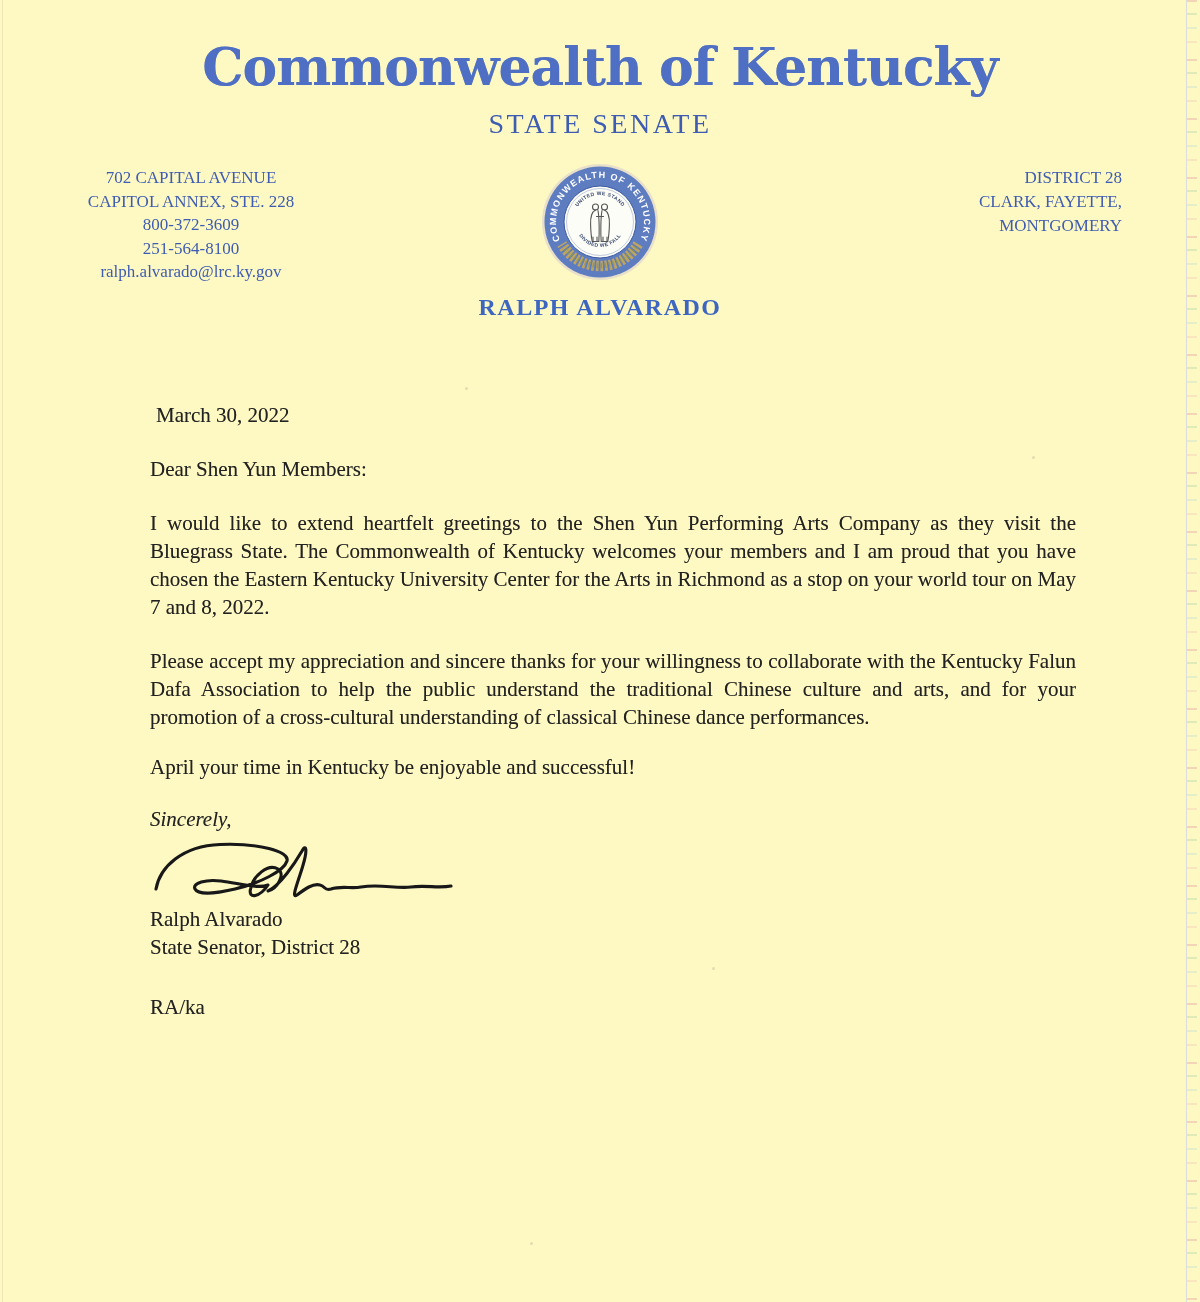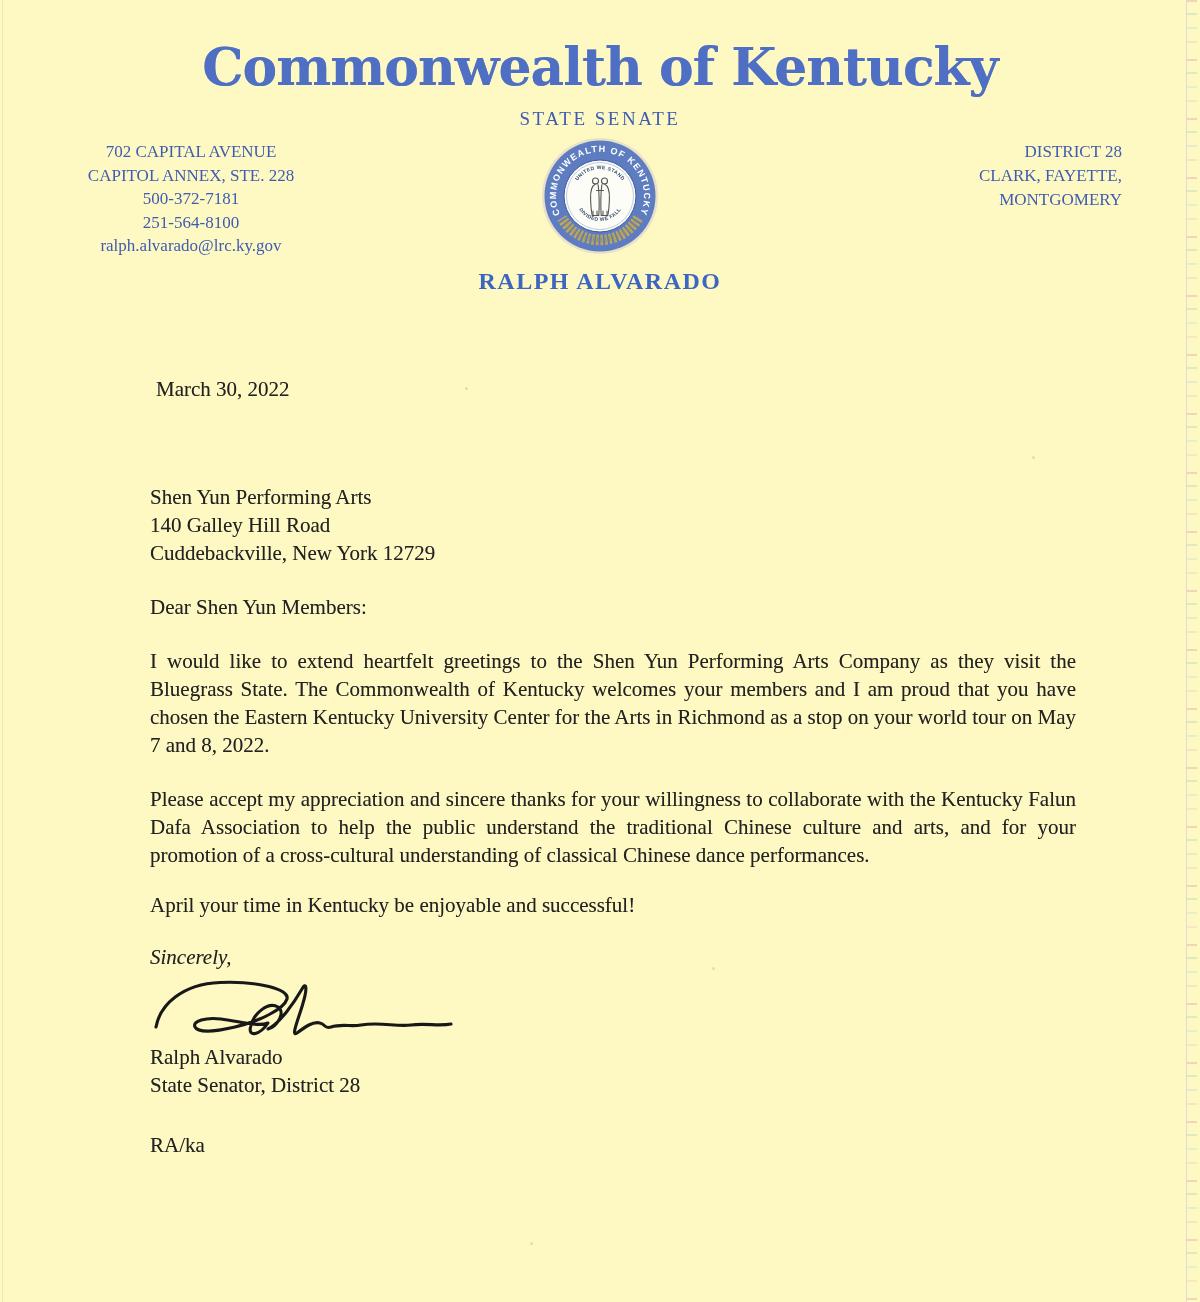--- a/index.html
+++ b/index.html
@@ -29,24 +29,24 @@
     text-align:center;
     font-family:"DejaVu Serif", serif;
     font-weight:700;
     font-size:52px;line-height:58px;
     letter-spacing:-1px;
     color:#4e6fc3;
     text-shadow:0 0 0.6px rgba(78,111,195,0.55);
   }
   .lh-subtitle{
     margin-top:12px;text-align:center;
-    font-size:19px;letter-spacing:2.5px;
+    font-size:28px;letter-spacing:2.5px;
     color:#3e5cb2;font-weight:400;
   }
-  .lh-row{position:relative;height:130px;margin-top:4px;padding-left:48px;}
+  .lh-row{position:relative;height:130px;margin-top:20px;padding-left:48px;}
   .contact{
     position:absolute;left:55px;top:6px;width:272px;
     text-align:center;font-size:17px;line-height:23.5px;color:#3e5cb2;
   }
   .district{
     position:absolute;right:78px;top:6px;width:250px;
     text-align:right;font-size:17px;line-height:24px;color:#3e5cb2;
   }
   .seal-wrap{position:absolute;left:50%;top:2px;transform:translateX(-50%);width:120px;height:120px;}
   .senator-name{
@@ -85,21 +85,21 @@
   <div class="speck" style="left:530px;top:1242px"></div>
 
   <header>
     <h1 class="lh-title">Commonwealth of Kentucky</h1>
     <div class="lh-subtitle">STATE SENATE</div>
 
     <div class="lh-row">
       <div class="contact">
         <div>702 CAPITAL AVENUE</div>
         <div>CAPITOL ANNEX, STE. 228</div>
-        <div>500-372-7181</div>
+        <div>800-372-3609</div>
         <div>251-564-8100</div>
         <div>ralph.alvarado@lrc.ky.gov</div>
       </div>
 
       <div class="seal-wrap">
         <svg width="120" height="120" viewBox="0 0 120 120" aria-hidden="true">
           <circle cx="60" cy="60" r="58" fill="#e9e0ca"></circle>
           <circle cx="60" cy="60" r="55.5" fill="#5e7cc0"></circle>
 
           <path d="M98.1,82 A44,44 0 0 1 21.9,82" fill="none" stroke="#c3a75c" stroke-width="10.5" stroke-dasharray="2.5 1.8" opacity="0.95"></path>
@@ -139,25 +139,20 @@
         <div>MONTGOMERY</div>
       </div>
     </div>
 
     <div class="senator-name">RALPH ALVARADO</div>
   </header>
 
   <main class="body-block">
     <div class="date-line">March 30, 2022</div>
 
-    <div class="recipient">
-      <div>Shen Yun Performing Arts</div>
-      <div>140 Galley Hill Road</div>
-      <div>Cuddebackville, New York 12729</div>
-    </div>
 
     <div class="salutation">Dear Shen Yun Members:</div>
 
     <p class="para">I would like to extend heartfelt greetings to the Shen Yun Performing Arts Company as they visit the Bluegrass State.  The Commonwealth of Kentucky welcomes your members and I am proud that you have chosen the Eastern Kentucky University Center for the Arts in Richmond as a stop on your world tour on May 7 and 8, 2022.</p>
     <p class="para">Please accept my appreciation and sincere thanks for your willingness to collaborate with the Kentucky Falun Dafa Association to help the public understand the traditional Chinese culture and arts, and for your promotion of a cross-cultural understanding of classical Chinese dance performances.</p>
     <p class="plain">April your time in Kentucky be enjoyable and successful!</p>
 
     <div class="valediction">Sincerely,</div>
 
     <div class="signature">

